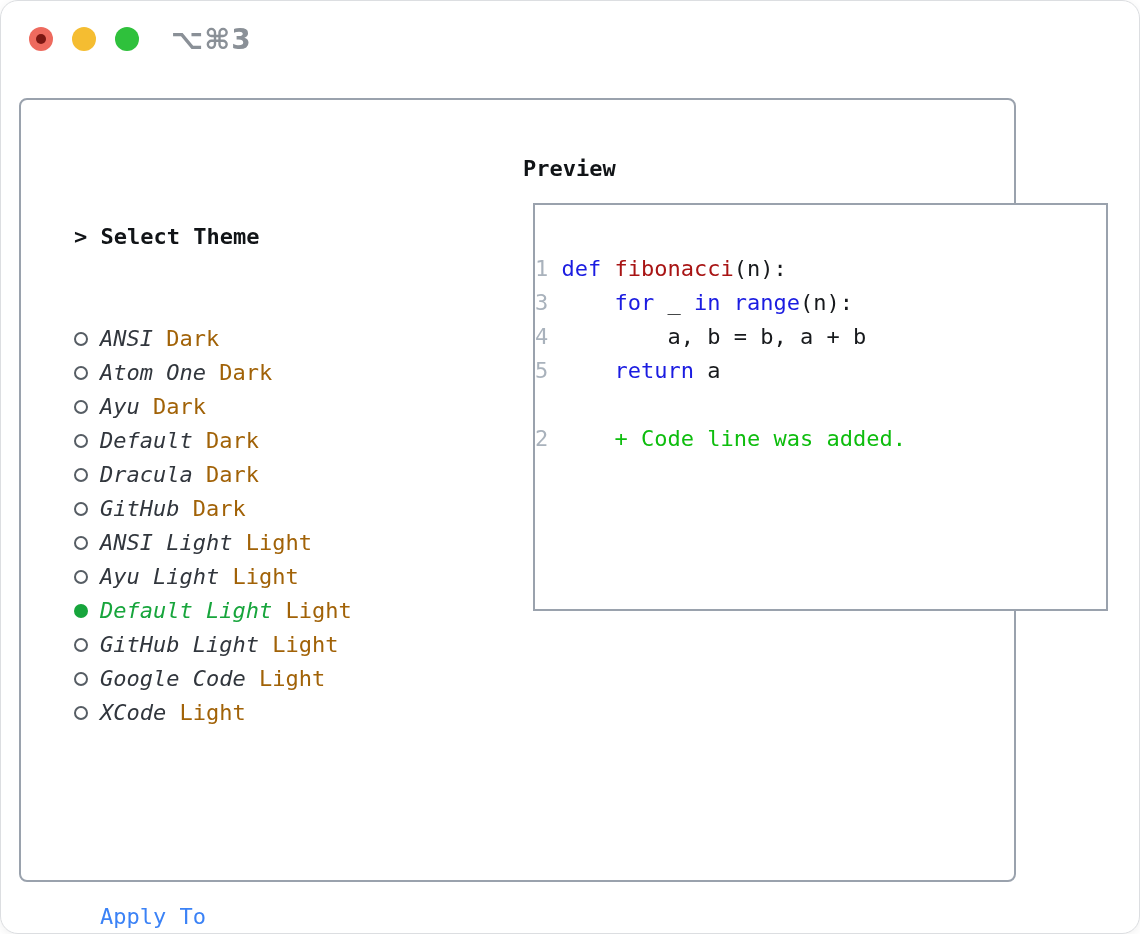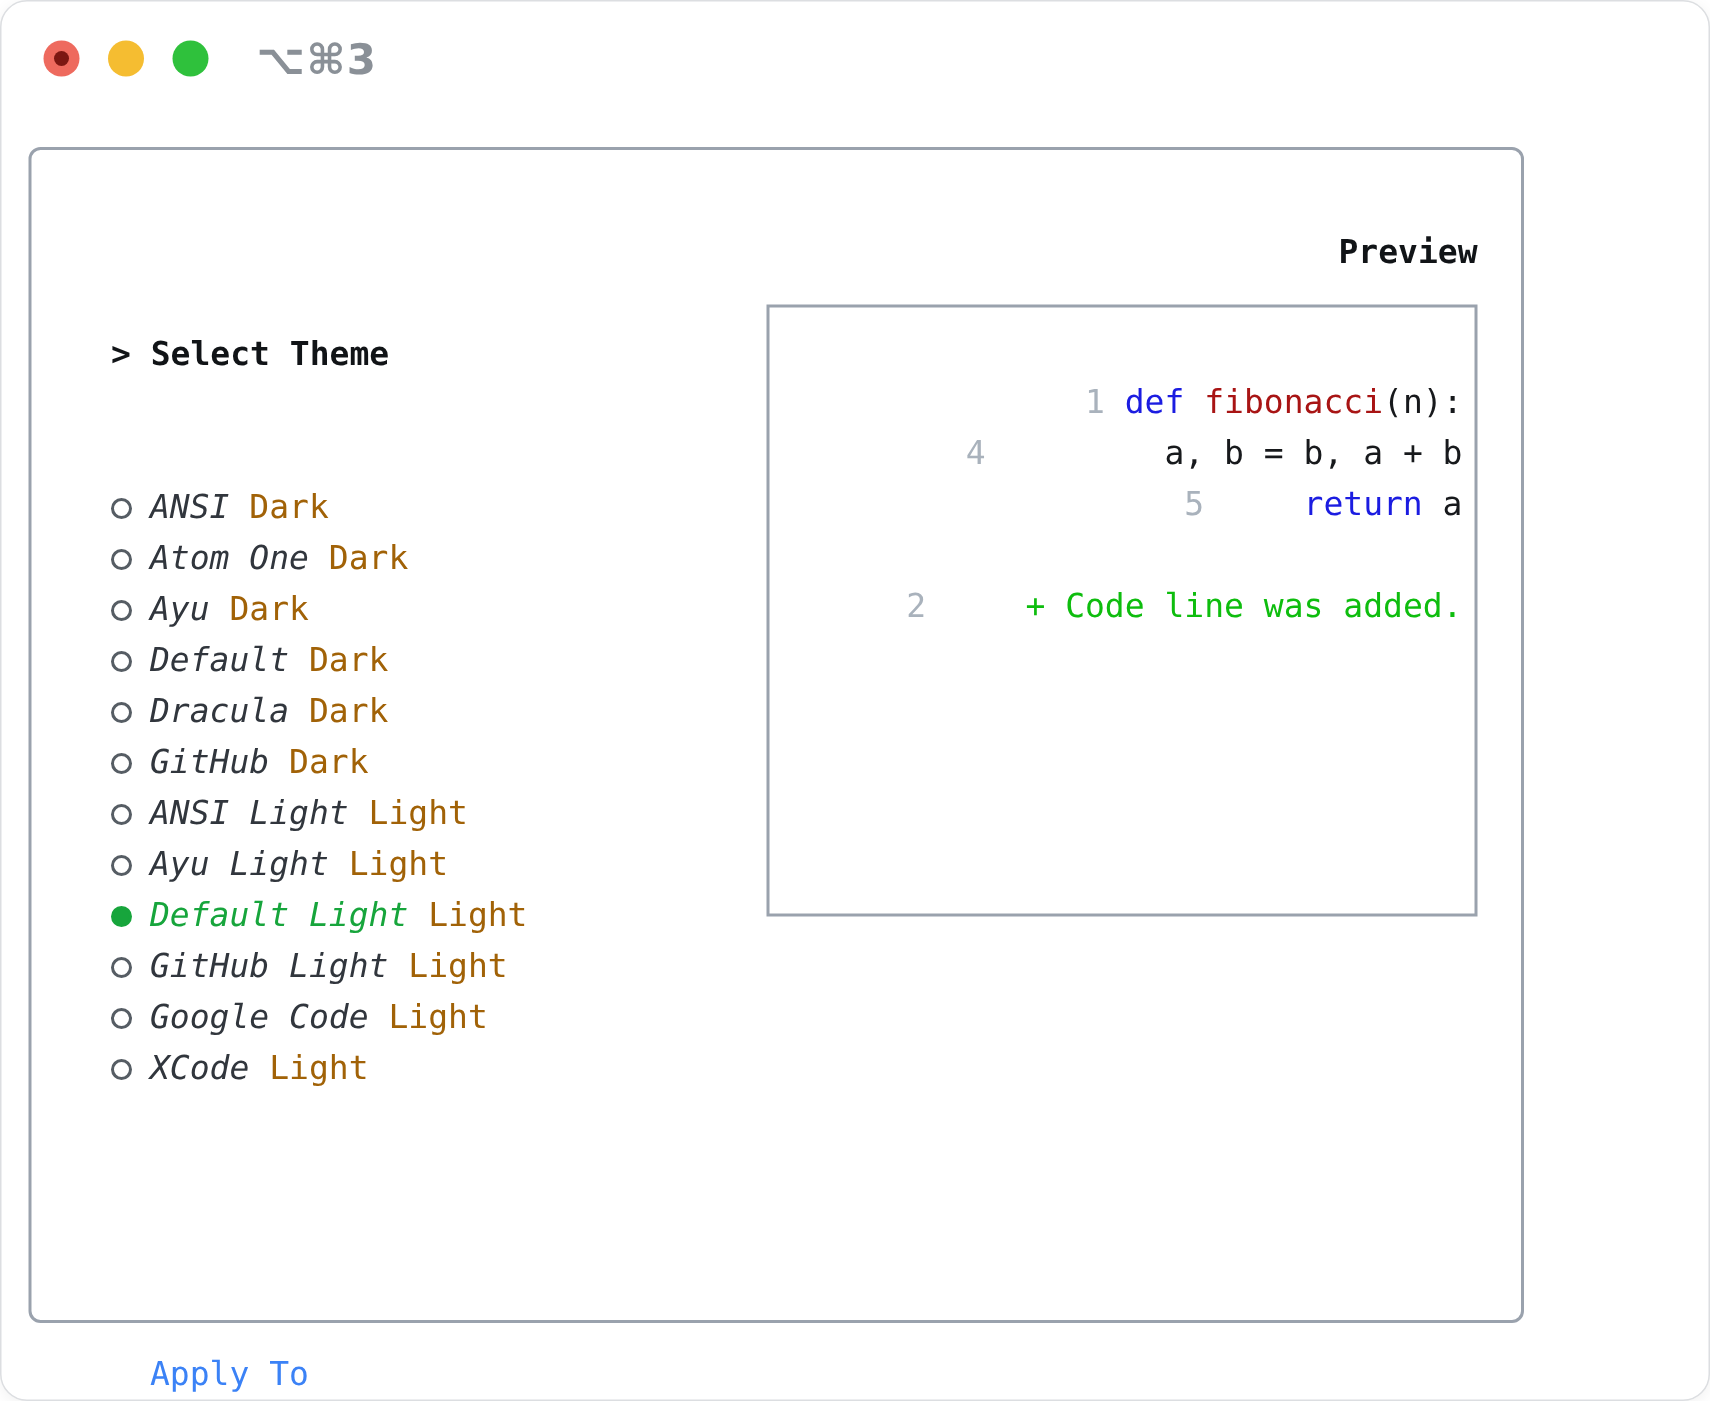--- a/index.html
+++ b/index.html
@@ -54,30 +54,30 @@
   }
   .radio.selected { background:#17a53c; border-color:#17a53c; }
 
   .item-label    { color:#31363d;font-style:italic; }
   .item-variant  { color:#a16207; }
   .theme-row.selected .item-label { color:#17a53c; }
 
   .apply-heading { color:#3b82f6; padding-left:26px; }
 
   
-  .right-col { position:absolute; left:472px; top:52px;text-align:right; }
+  .right-col { position:absolute; left:494px; top:52px; }
   .preview-heading {
     font-size:22px; line-height:34px; font-weight:700; color:#111417; margin-left:8px;
   }
   .preview-box {
     margin-top:17px; margin-left:18px;
-    width:474px; height:408px;
+    width:575px; height:408px;
     border:2px solid #9aa2ad;
     background:#ffffff;
-    padding:47px 8px 0 24px;
+    padding:47px 8px 0 0;
     overflow:hidden;
   }
   .code-line { font-size:22px; line-height:34px; white-space:pre; height:34px; }
   .seg-num { color:#a9b2bc; }
   .seg-pl  { color:#17191c; }
   .seg-kw  { color:#1b1ce1; }
   .seg-fn  { color:#a81414; }
   .seg-ctx { color:#8f98a2; }
   .seg-del { color:#c23a28; }
   .seg-add { color:#0ebd0e; }
@@ -105,20 +105,21 @@
       <div class="row apply-heading">Apply To</div>
       
       
     </div>
 
     <div class="right-col">
       <div class="preview-heading">Preview</div>
       <div class="preview-box">
         <div id="preview-lines">
             <div class="code-line"><span class="seg-num">1</span><span class="seg-pl"> </span><span class="seg-kw">def</span><span class="seg-pl"> </span><span class="seg-fn">fibonacci</span><span class="seg-pl">(n):</span></div>
+            <div class="code-line"><span class="seg-num">3</span><span class="seg-pl">     </span><span class="seg-kw">for</span><span class="seg-pl"> _ </span><span class="seg-kw">in</span><span class="seg-pl"> </span><span class="seg-kw">range</span><span class="seg-pl">(n):</span></div>
             <div class="code-line"><span class="seg-num">4</span><span class="seg-pl">         </span><span class="seg-pl">a, b = b, a + b</span></div>
             <div class="code-line"><span class="seg-num">5</span><span class="seg-pl">     </span><span class="seg-kw">return</span><span class="seg-pl"> a</span></div>
             <div class="code-line"></div>
             <div class="code-line"><span class="seg-num">2</span><span class="seg-pl">     </span><span class="seg-add">+ Code line was added.</span></div>
           </div>
       </div>
     </div>
 
   </div>
 </div>

